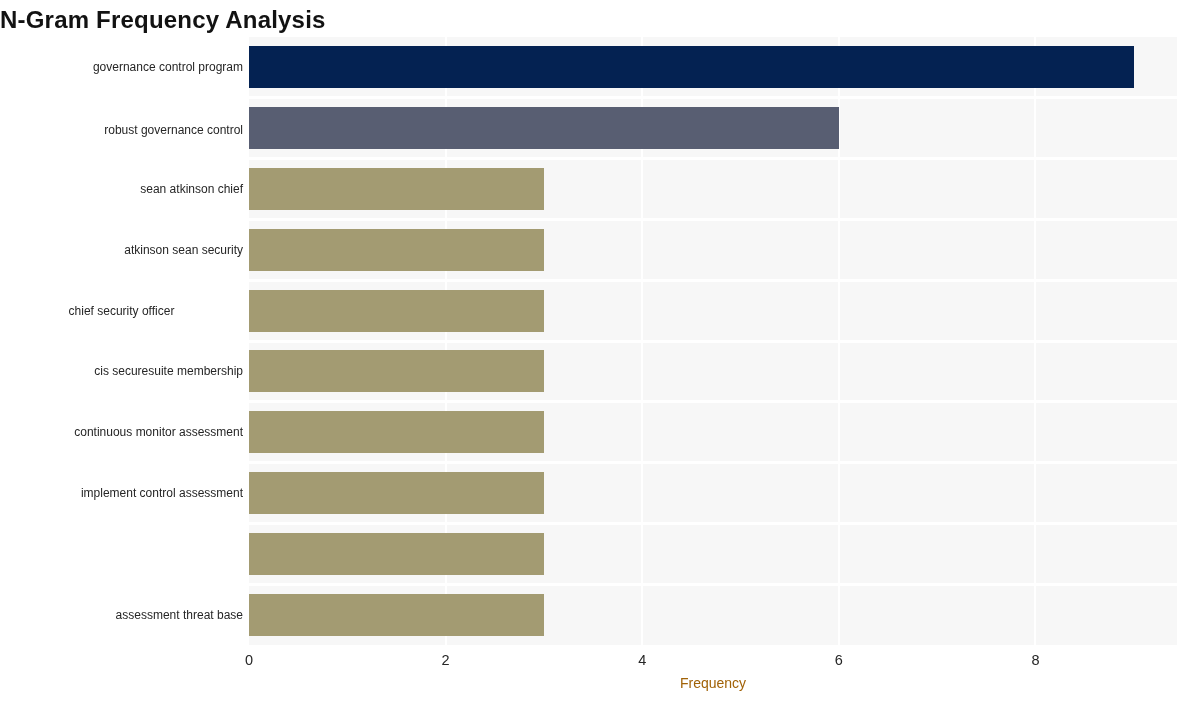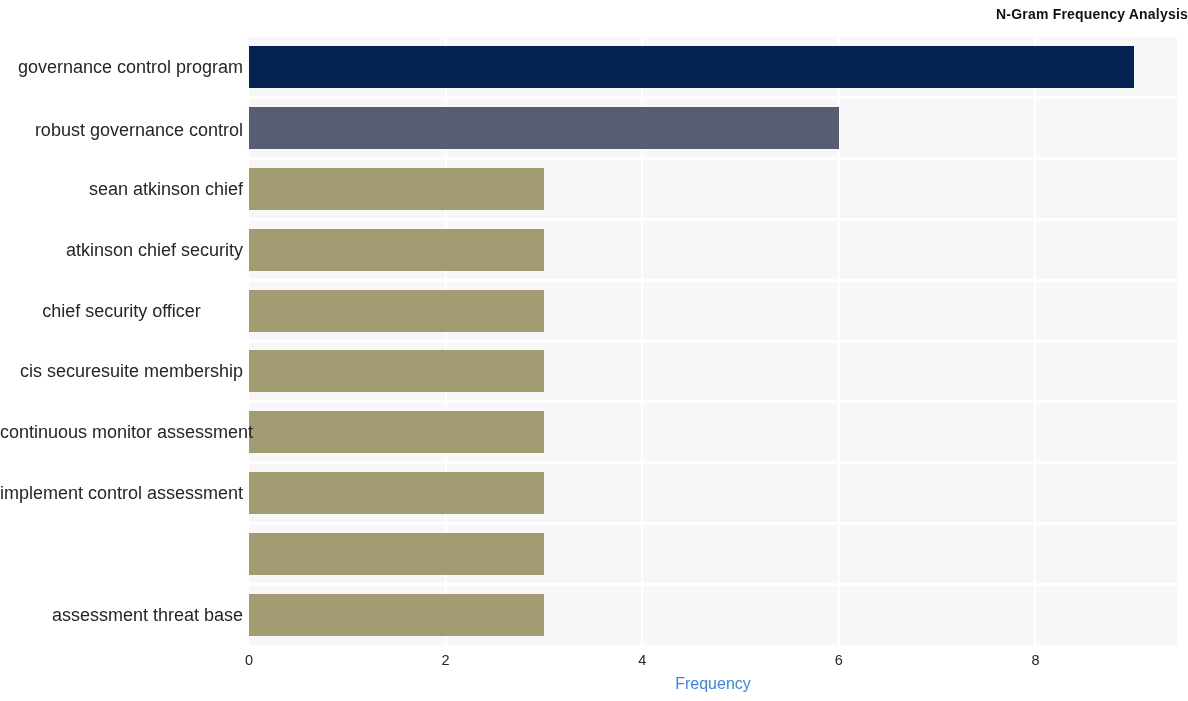--- a/index.html
+++ b/index.html
@@ -20,22 +20,22 @@
     height: 701px;
     background: #ffffff;
   }
 
   
   #chart-title {
     position: absolute;
     left: 0;
     top: 6px;
     width: 1188px;
-    text-align: right;
-    font-size: 14px;
+    text-align: left;
+    font-size: 24px;
     font-weight: bold;
     color: #121212;
     letter-spacing: 0.2px;
   }
 
   
   #plot-area {
     position: absolute;
     left: 249px;
     top: 37px;
@@ -72,21 +72,21 @@
     left: 0;
     top: 37px;
     width: 243px;
     height: 608px;
   }
   .ytick-label {
     position: absolute;
     right: 0;
     width: 243px;
     text-align: right;
-    font-size: 18px;
+    font-size: 12px;
     color: #262626;
     white-space: nowrap;
     transform: translateY(-50%);
   }
 
   
   #x-axis {
     position: absolute;
     left: 0;
     top: 645px;
@@ -101,22 +101,22 @@
     transform: translateX(-50%);
     text-align: center;
   }
 
   #x-axis-title {
     position: absolute;
     left: 249px;
     top: 675px;
     width: 928px;
     text-align: center;
-    font-size: 16px;
-    color: #3b82f6;
+    font-size: 14px;
+    color: #a16207;
   }
 </style>
 </head>
 <body>
 
 <div id="figure">
 
   <div id="chart-title">N-Gram Frequency Analysis</div>
 
   <div id="plot-area">
@@ -142,21 +142,21 @@
       <div class="bar" title="continuous monitor assessment: 3" style="top: 374.2px; width: 294.915px; background: rgb(163, 155, 114);"></div>
       <div class="bar" title="implement control assessment: 3" style="top: 435px; width: 294.915px; background: rgb(163, 155, 114);"></div>
       <div class="bar" title="control assessment threat: 3" style="top: 495.8px; width: 294.915px; background: rgb(163, 155, 114);"></div>
       <div class="bar" title="assessment threat base: 3" style="top: 556.6px; width: 294.915px; background: rgb(163, 155, 114);"></div>
     </div>
 
   <div id="y-axis">
       <div class="ytick-label" style="top: 30.4px;">governance control program</div>
       <div class="ytick-label" style="top: 93px;">robust governance control</div>
       <div class="ytick-label" style="top: 152px;">sean atkinson chief</div>
-      <div class="ytick-label" style="top: 212.8px;">atkinson chief security</div>
+      <div class="ytick-label" style="top: 212.8px;">atkinson sean security</div>
       <div class="ytick-label" style="top: 273.6px; text-align: center;">chief security officer</div>
       <div class="ytick-label" style="top: 334.4px;">cis securesuite membership</div>
       <div class="ytick-label" style="top: 456px;">implement control assessment</div>
       <div class="ytick-label" style="top: 395.2px;">continuous monitor assessment</div>
       <div class="ytick-label" style="top: 577.6px;">assessment threat base</div>
     </div>
 
   <div id="x-axis">
       <div class="xtick-label" style="left: 249px;">0</div>
       <div class="xtick-label" style="left: 445.61px;">2</div>

